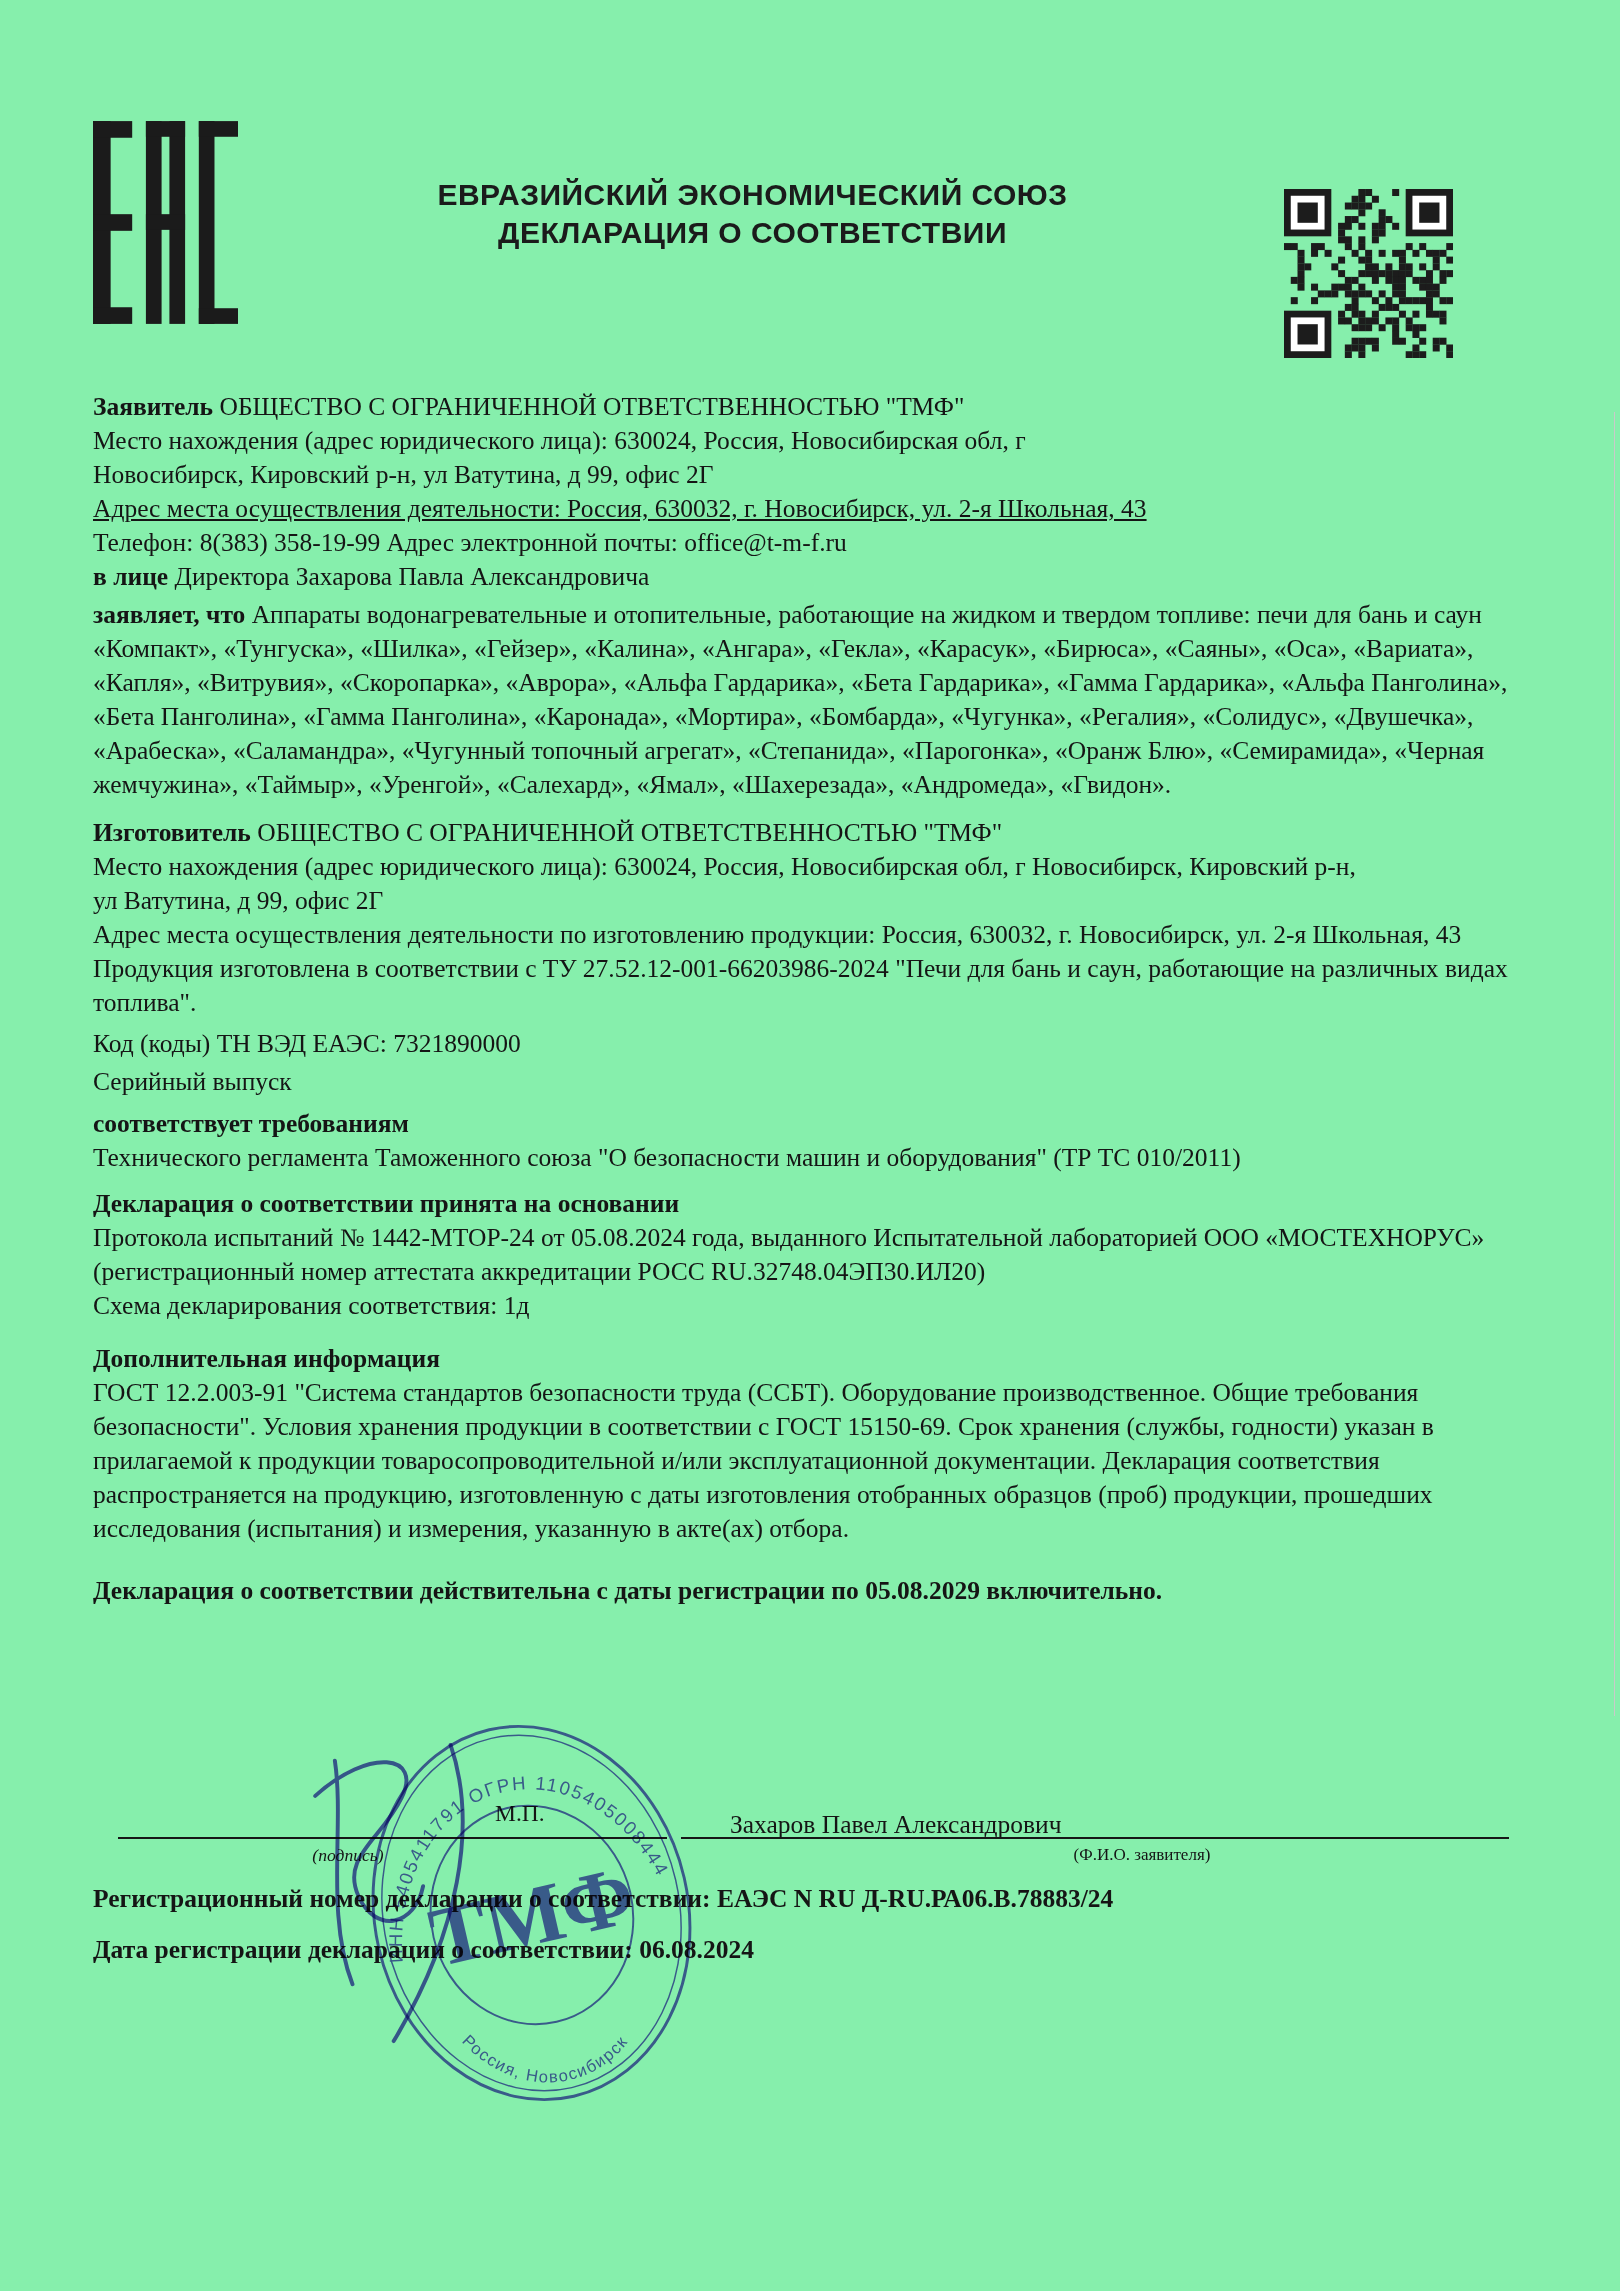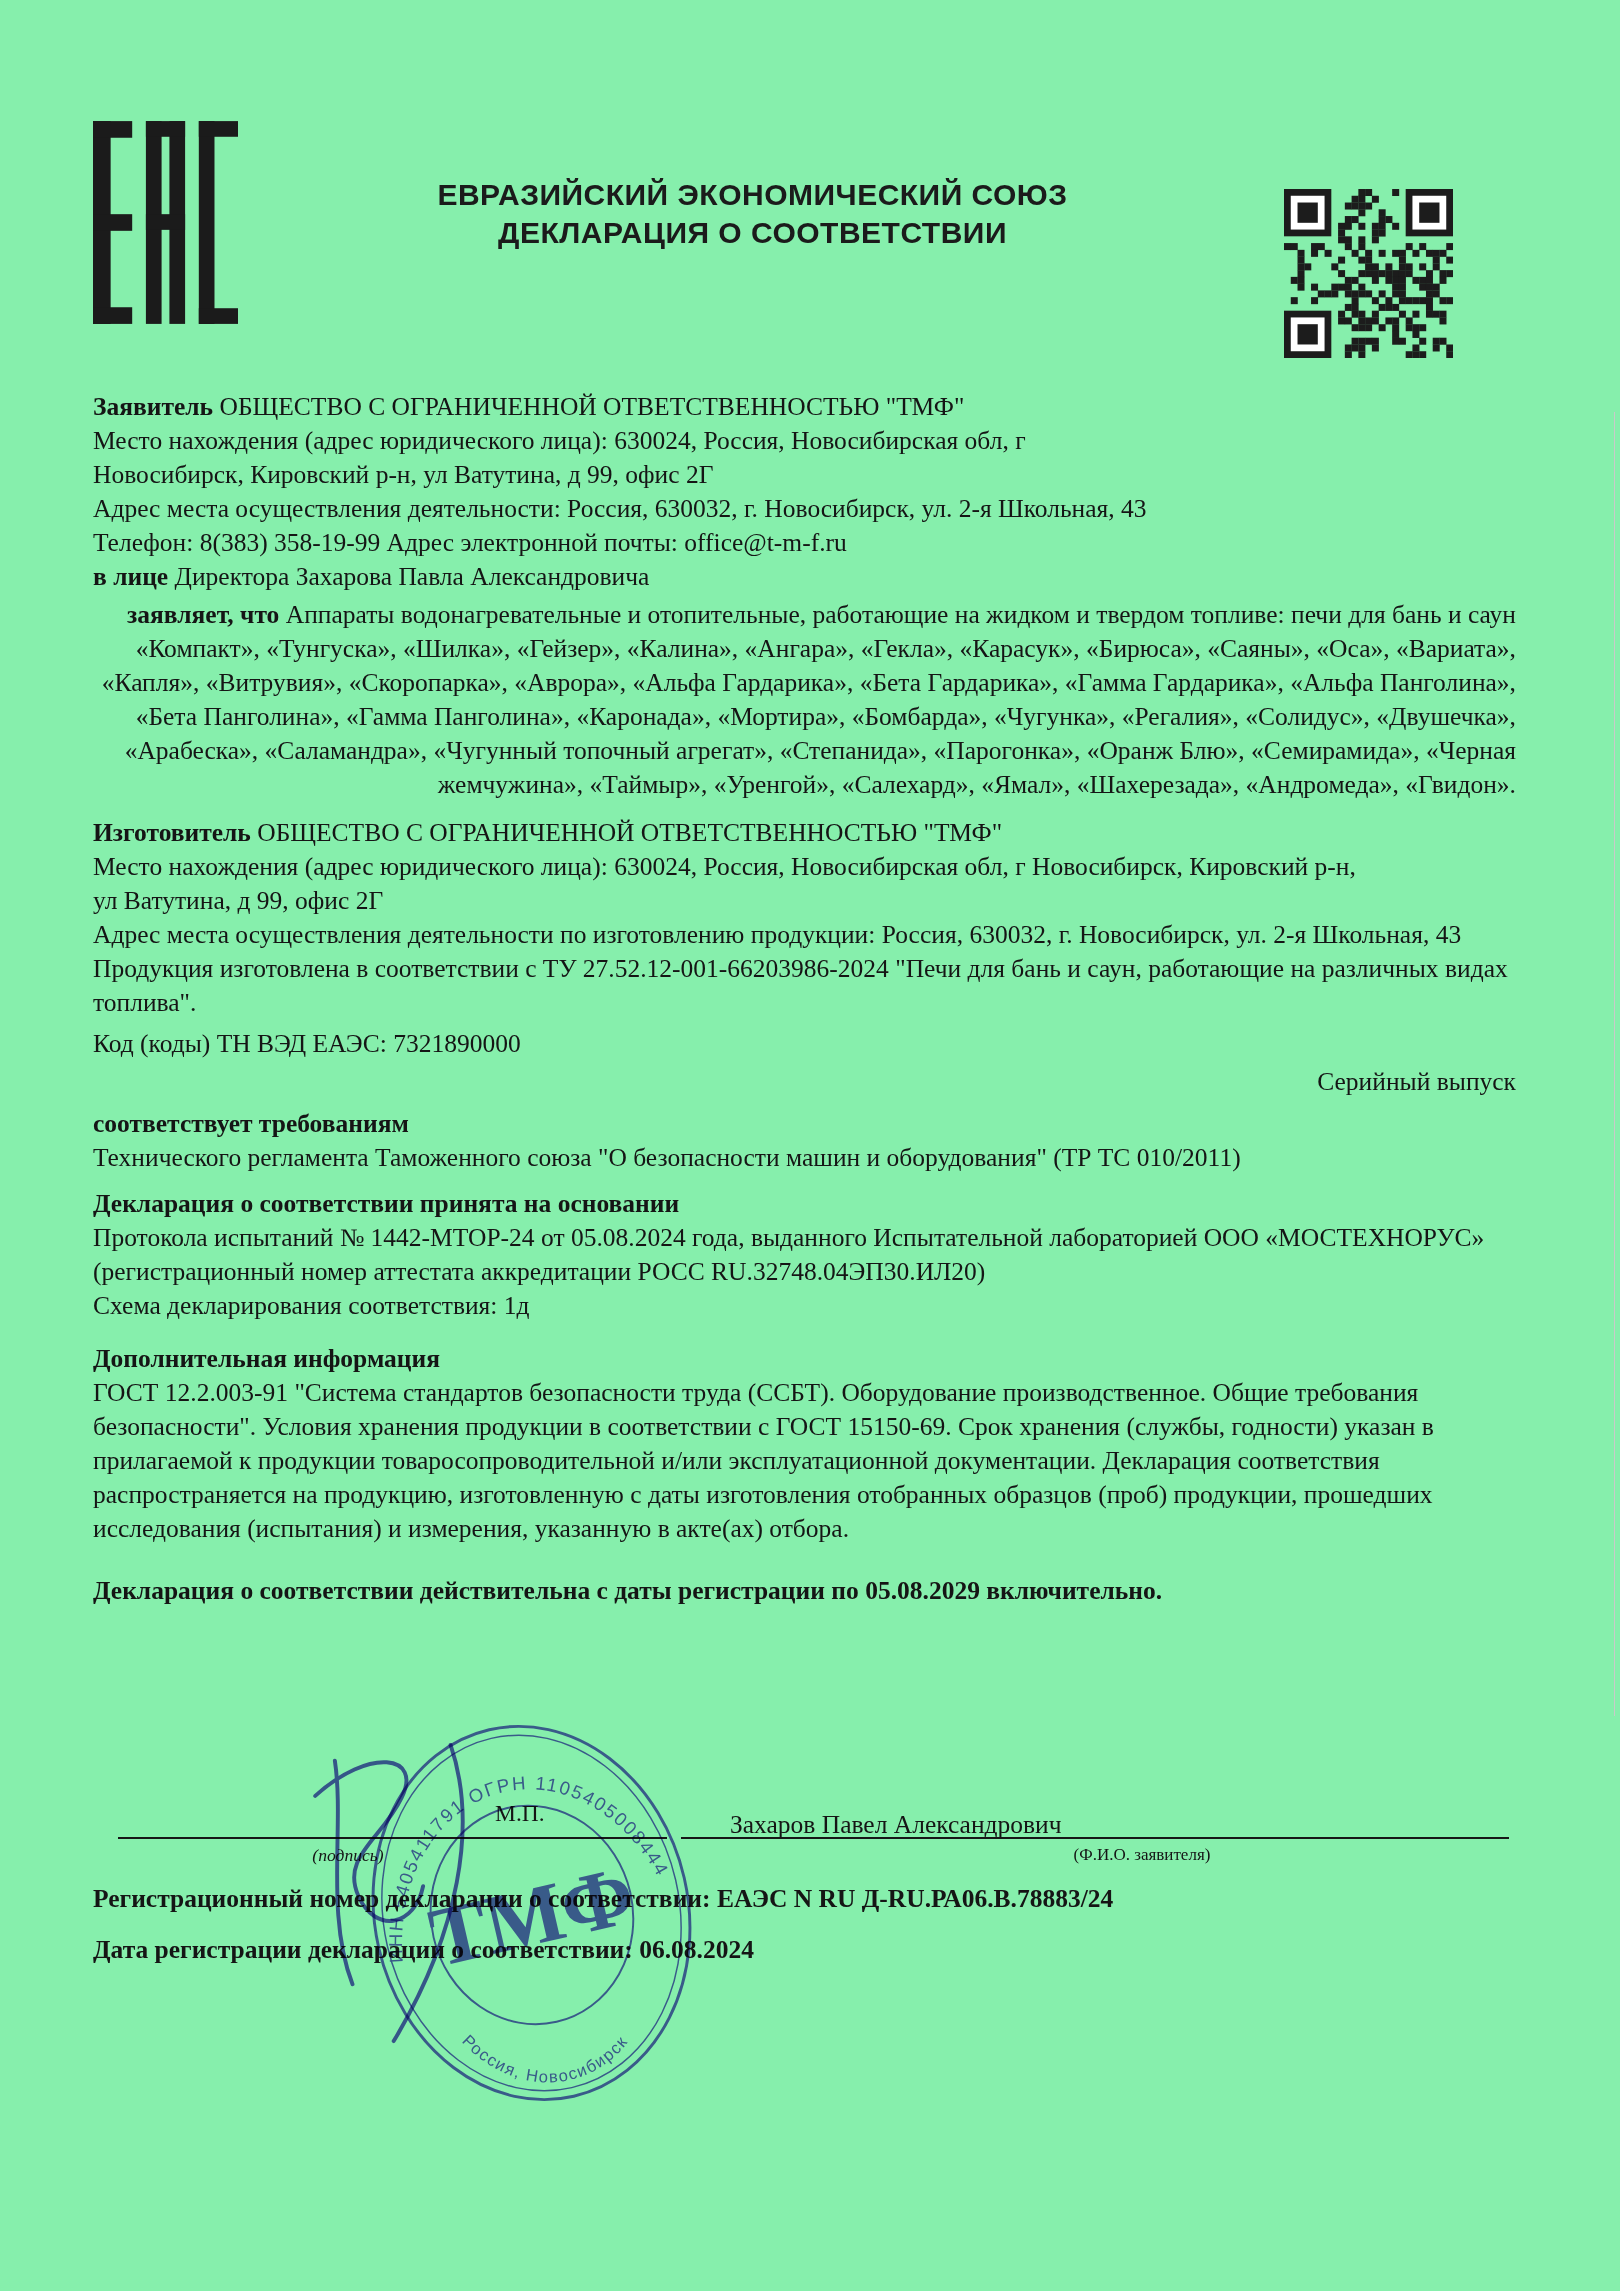--- a/index.html
+++ b/index.html
@@ -13,23 +13,23 @@
     position:absolute; left:412px; top:176px; width:681px; text-align:center;
     font-family:"Liberation Sans","DejaVu Sans",sans-serif; font-weight:bold;
     font-size:30px; line-height:38px; color:#1b1b1b; letter-spacing:0.5px;
   }
   .qr { position:absolute; left:1284px; top:189px; width:169px; height:169px; }
   
   .doc-body { position:absolute; left:93px; top:390px; width:1423px; font-size:25.5px; line-height:34px; }
   .doc-body p { margin:0; }
   b,.bold { font-weight:bold; }
   .w1100 { max-width:1078px; }
-  .w1120 { max-width:1098px; }
+  .w1120 { max-width:1098px;text-decoration:underline; }
   .w1300 { max-width:1274px; }
-  .gap4 { margin-top:3.9px !important;text-align:right; }
+  .gap4 { margin-top:3.9px !important; }
   .gap8 { margin-top:7.8px !important; }
   .gap12 { margin-top:11.8px !important; }
   .gap14 { margin-top:13.7px !important; }
   .gap20 { margin-top:19.6px !important; }
   .gap28 { margin-top:27.4px !important; }
   
   .sig-row { position:absolute; left:93px; top:1794px; width:1423px; height:118px; font-size:25.5px; }
   .mp { position:absolute; left:402px; top:5.9px; font-size:23.5px; }
   .fio { position:absolute; left:637px; top:16px; width:784px; }
   .line-left  { position:absolute; left:24.5px;  top:43px; width:549px; border-top:2.9px solid #161616; }

